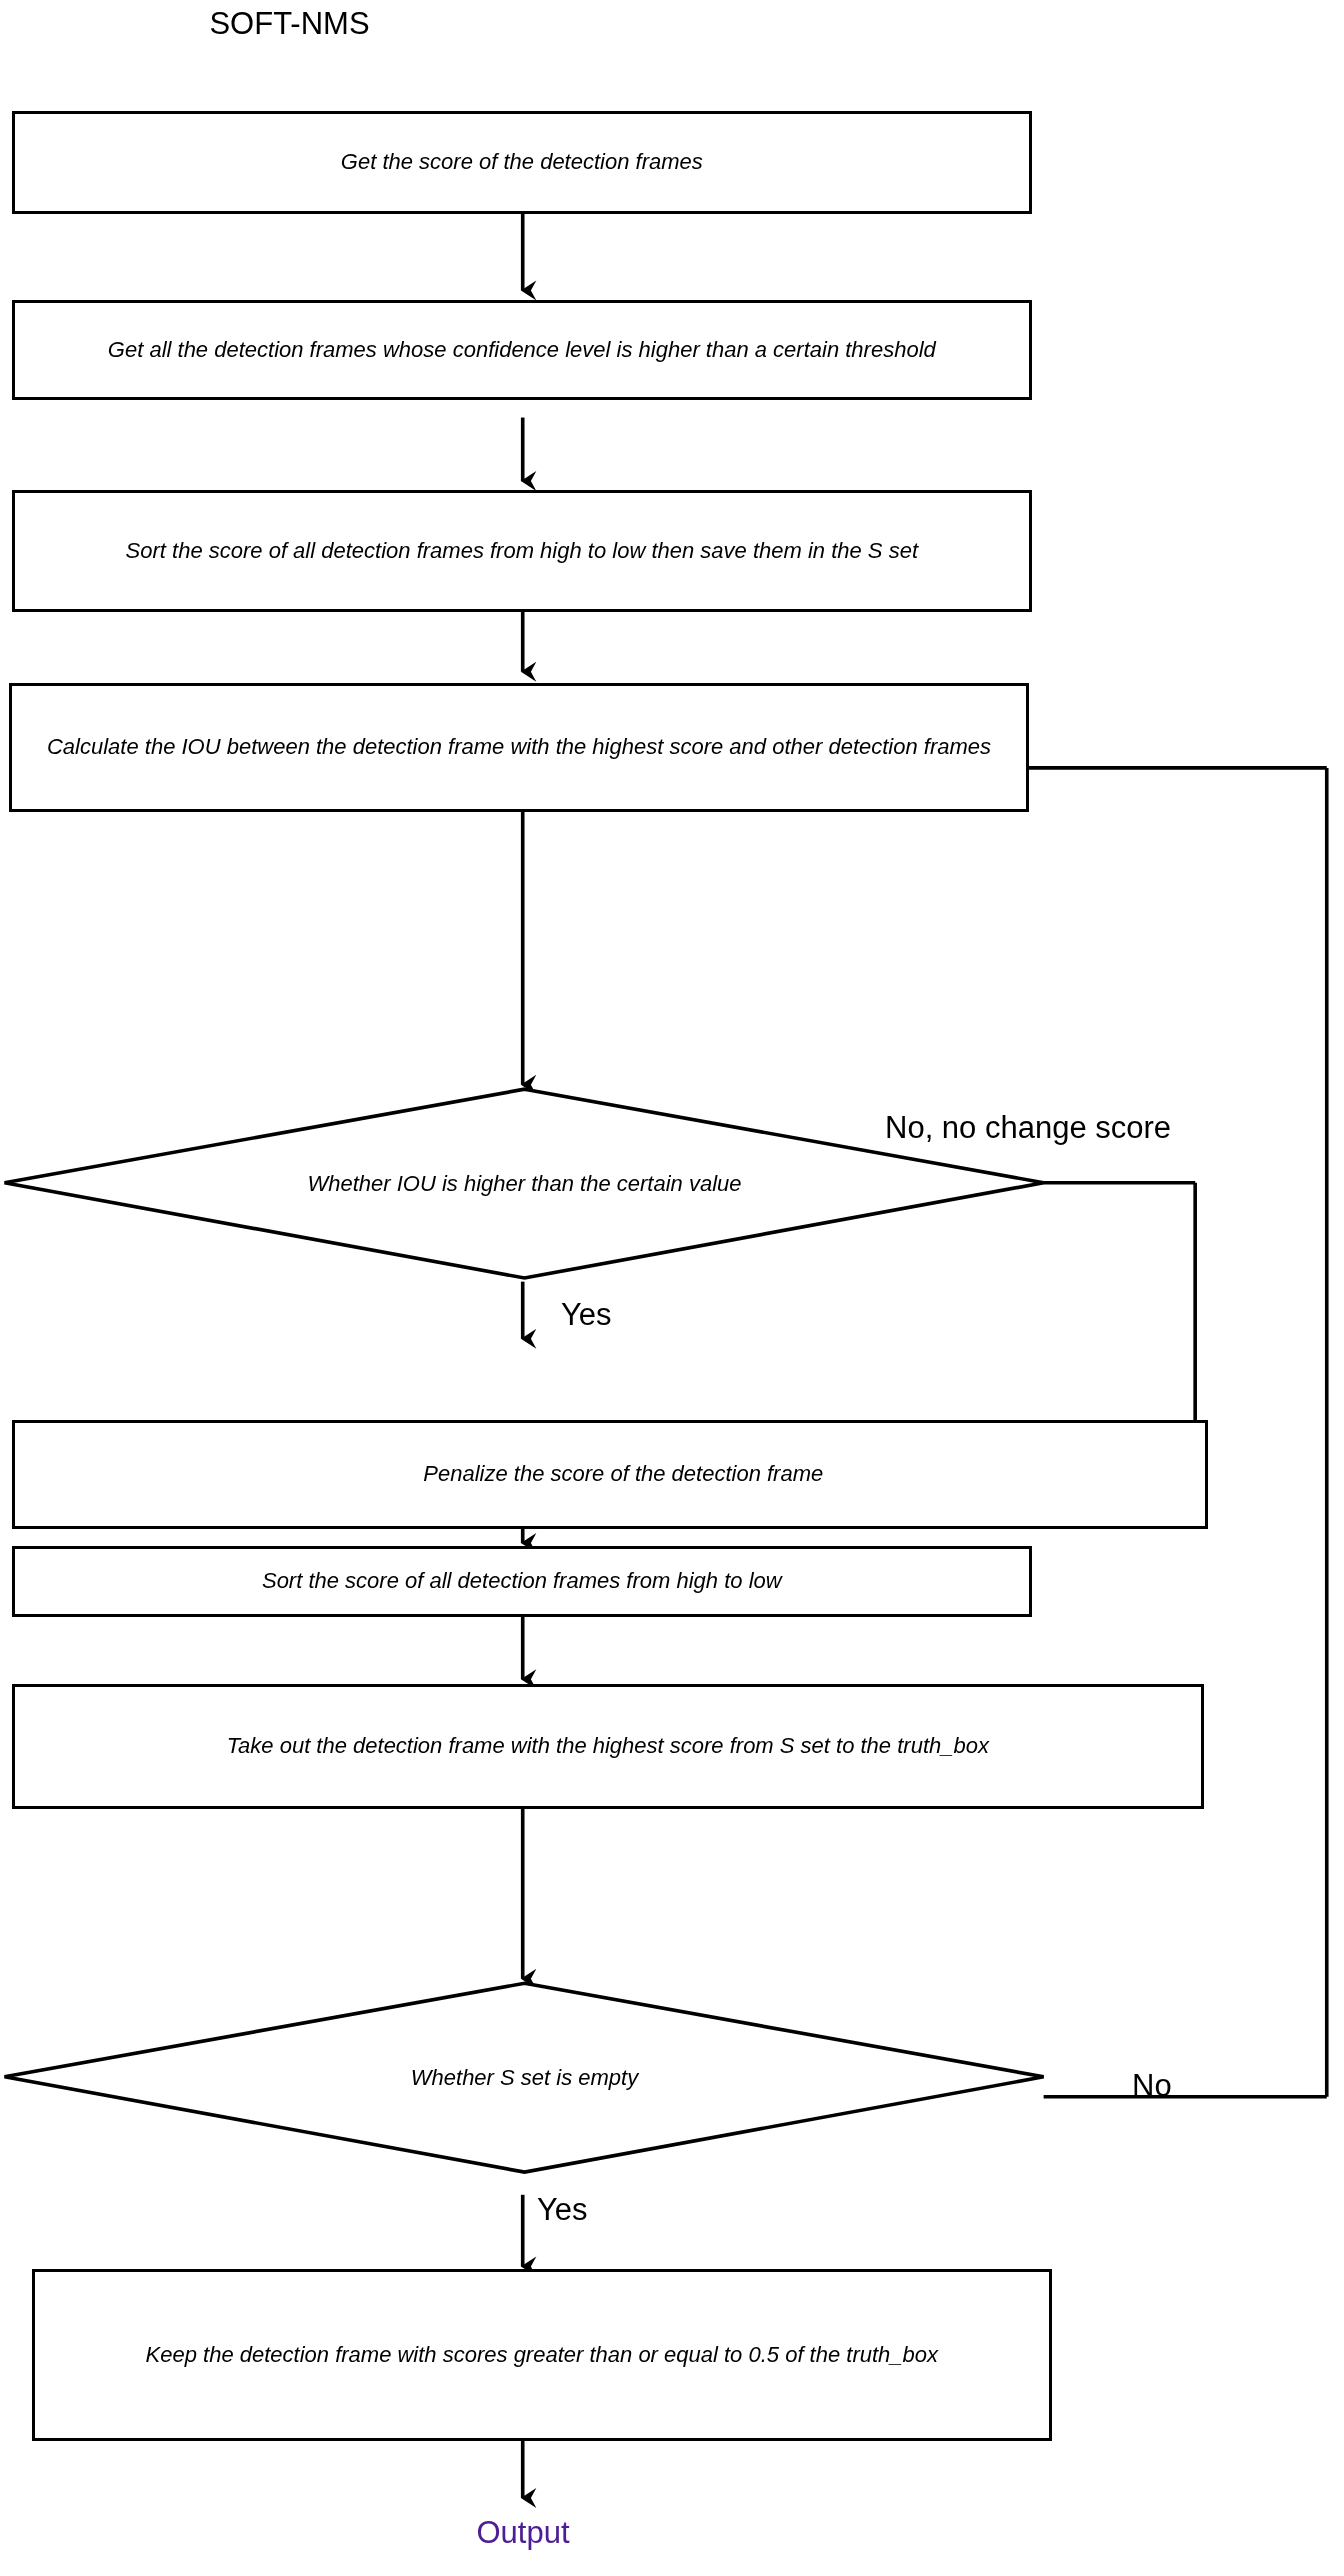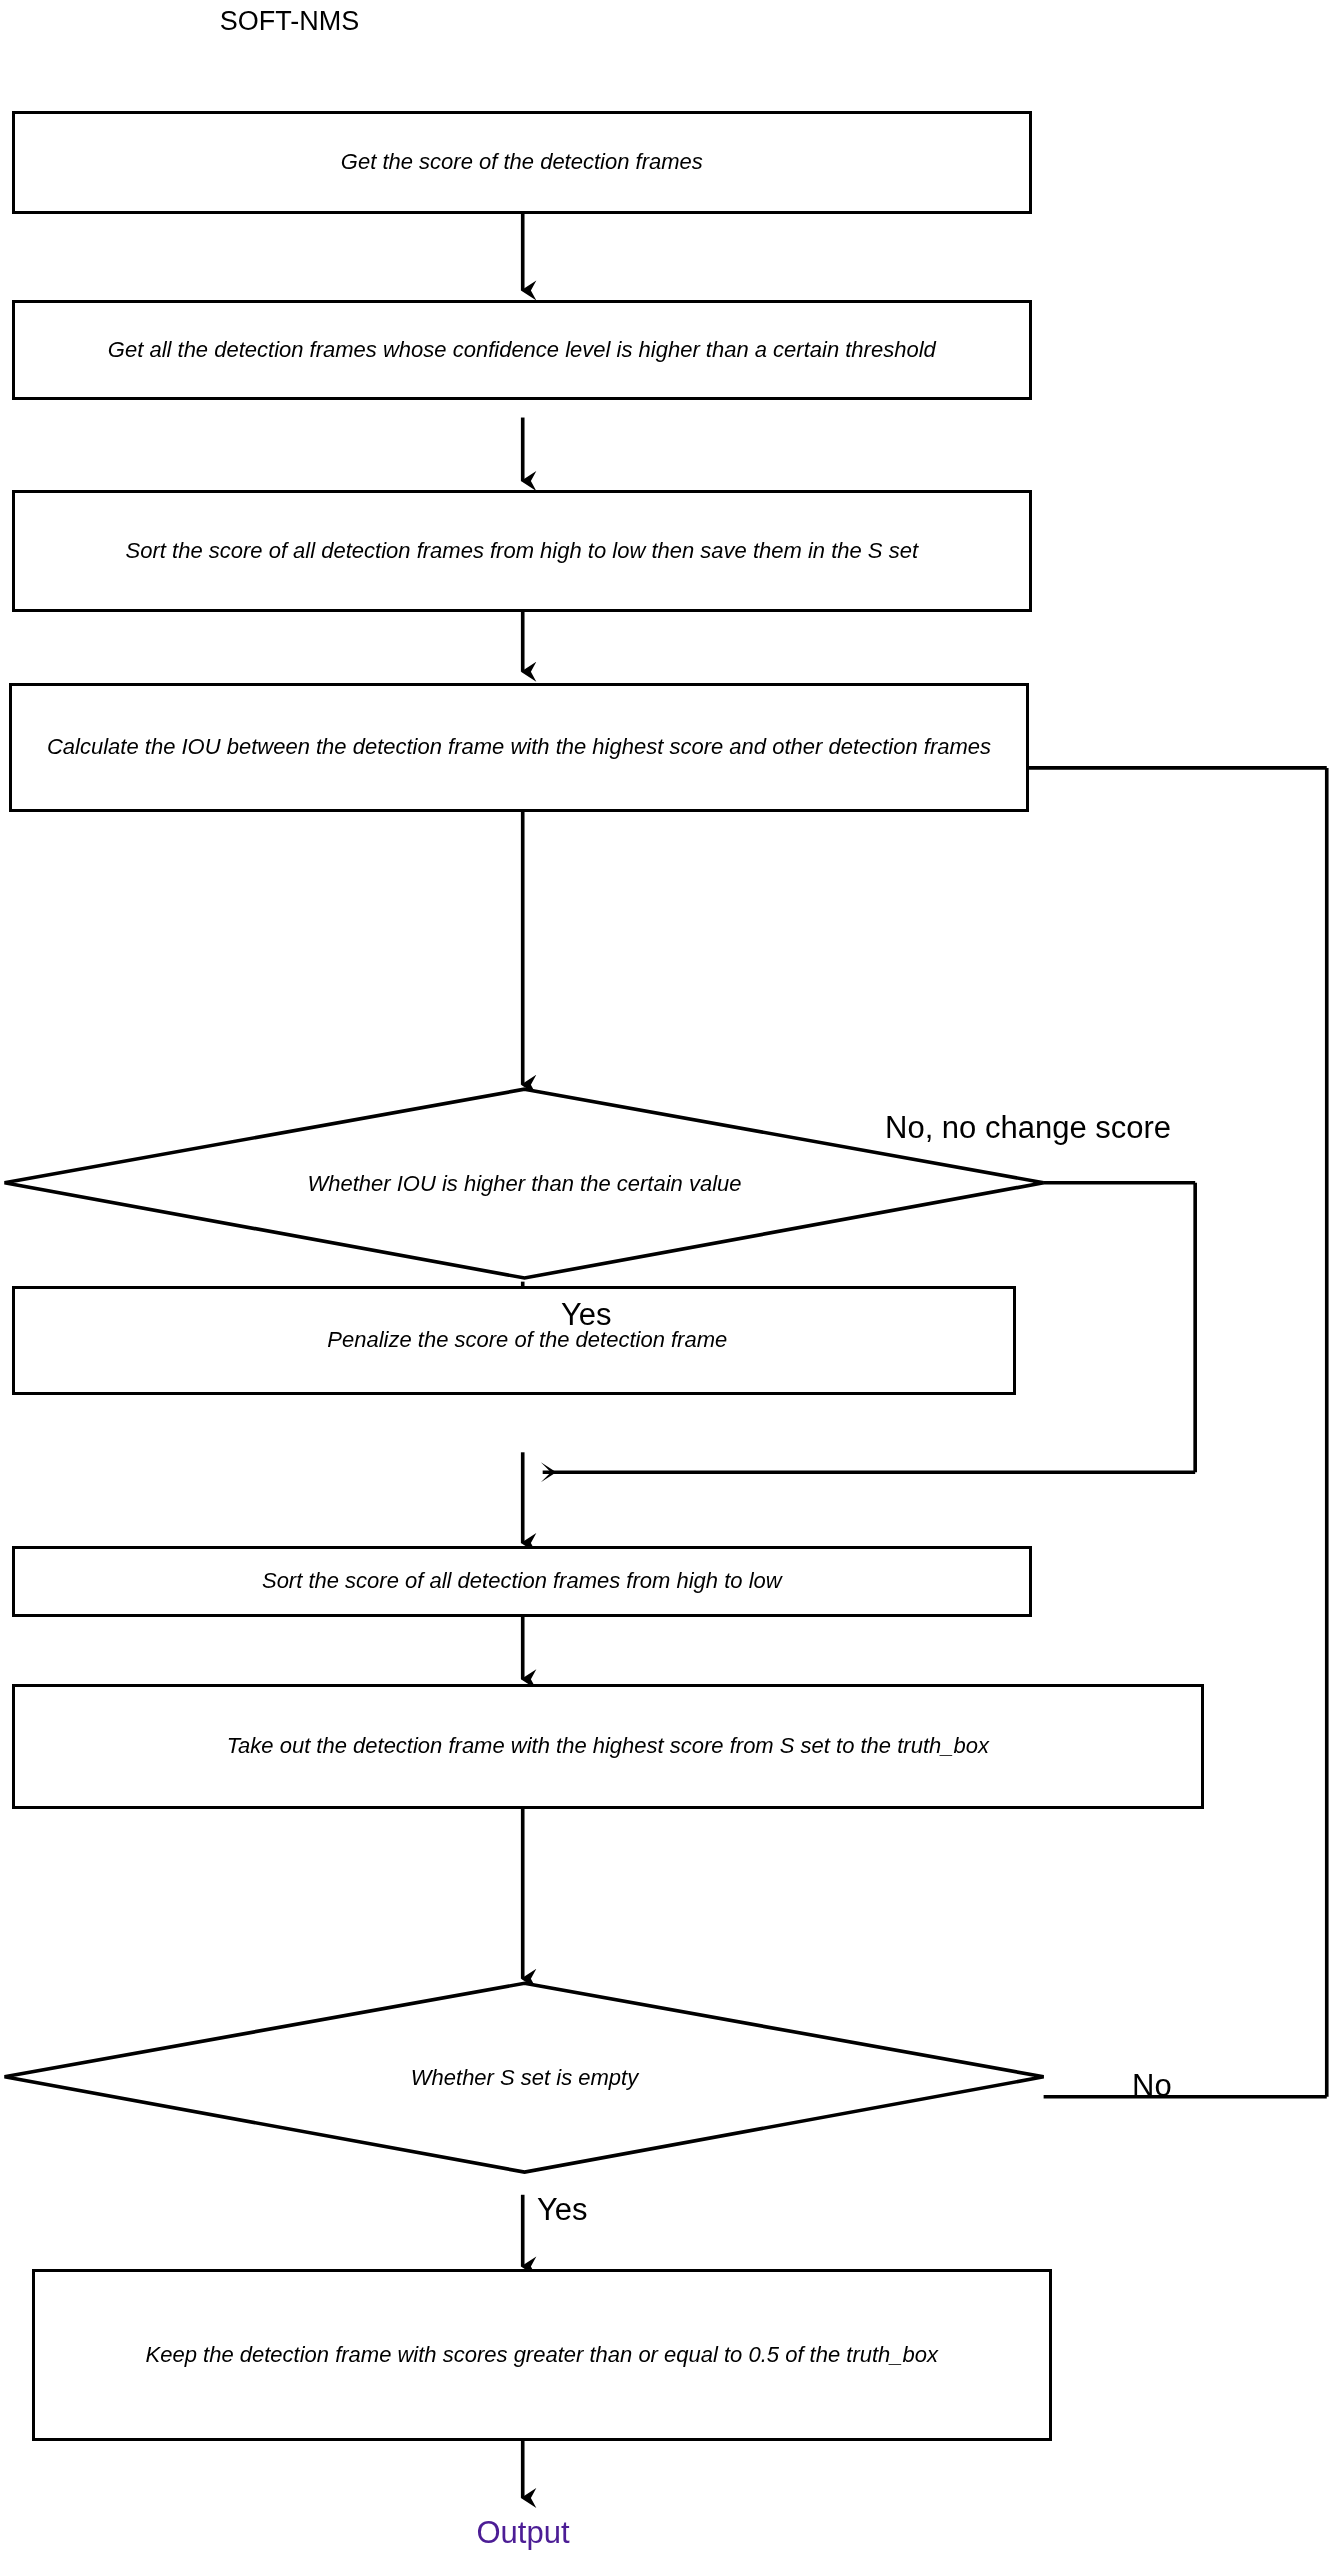--- a/index.html
+++ b/index.html
@@ -61,21 +61,21 @@
     position: absolute;
     font-size: 31px;
     line-height: 1.2;
     color: #000000;
     white-space: nowrap;
     z-index: 5;
     margin-top: 13px;
   }
   .title {
     position: absolute;
-    font-size: 27px;
+    font-size: 31px;
     line-height: 1.2;
     color: #000000;
     white-space: nowrap;
     text-align: center;
   }
   .terminal {
     position: absolute;
     font-size: 31px;
     line-height: 1.2;
     color: #4c1d95;
@@ -151,21 +151,21 @@
   </div>
 
   <div class="node proc" style="left:9px; top:683px; width:1020px; height:129px;">
     <span class="label">Calculate the IOU between the detection frame with the highest score and other detection frames</span>
   </div>
 
   <div class="node decision" style="left:4.5px; top:1089px; width:1040px; height:191px;">
     <span class="label">Whether IOU is higher than the certain value</span>
   </div>
 
-  <div class="node proc" style="left:11.8px; top:1286px; width:1004px; height:109px;padding-left:27px;">
+  <div class="node proc" style="left:11.8px; top:1420px; width:1196px; height:109px;padding-left:27px;">
     <span class="label">Penalize the score of the detection frame</span>
   </div>
 
   <div class="node proc" style="left:11.8px; top:1546px; width:1020px; height:71px;">
     <span class="label">Sort the score of all detection frames from high to low</span>
   </div>
 
   <div class="node proc" style="left:11.8px; top:1684px; width:1192px; height:125px;">
     <span class="label">Take out the detection frame with the highest score from S set to the truth_box</span>
   </div>

